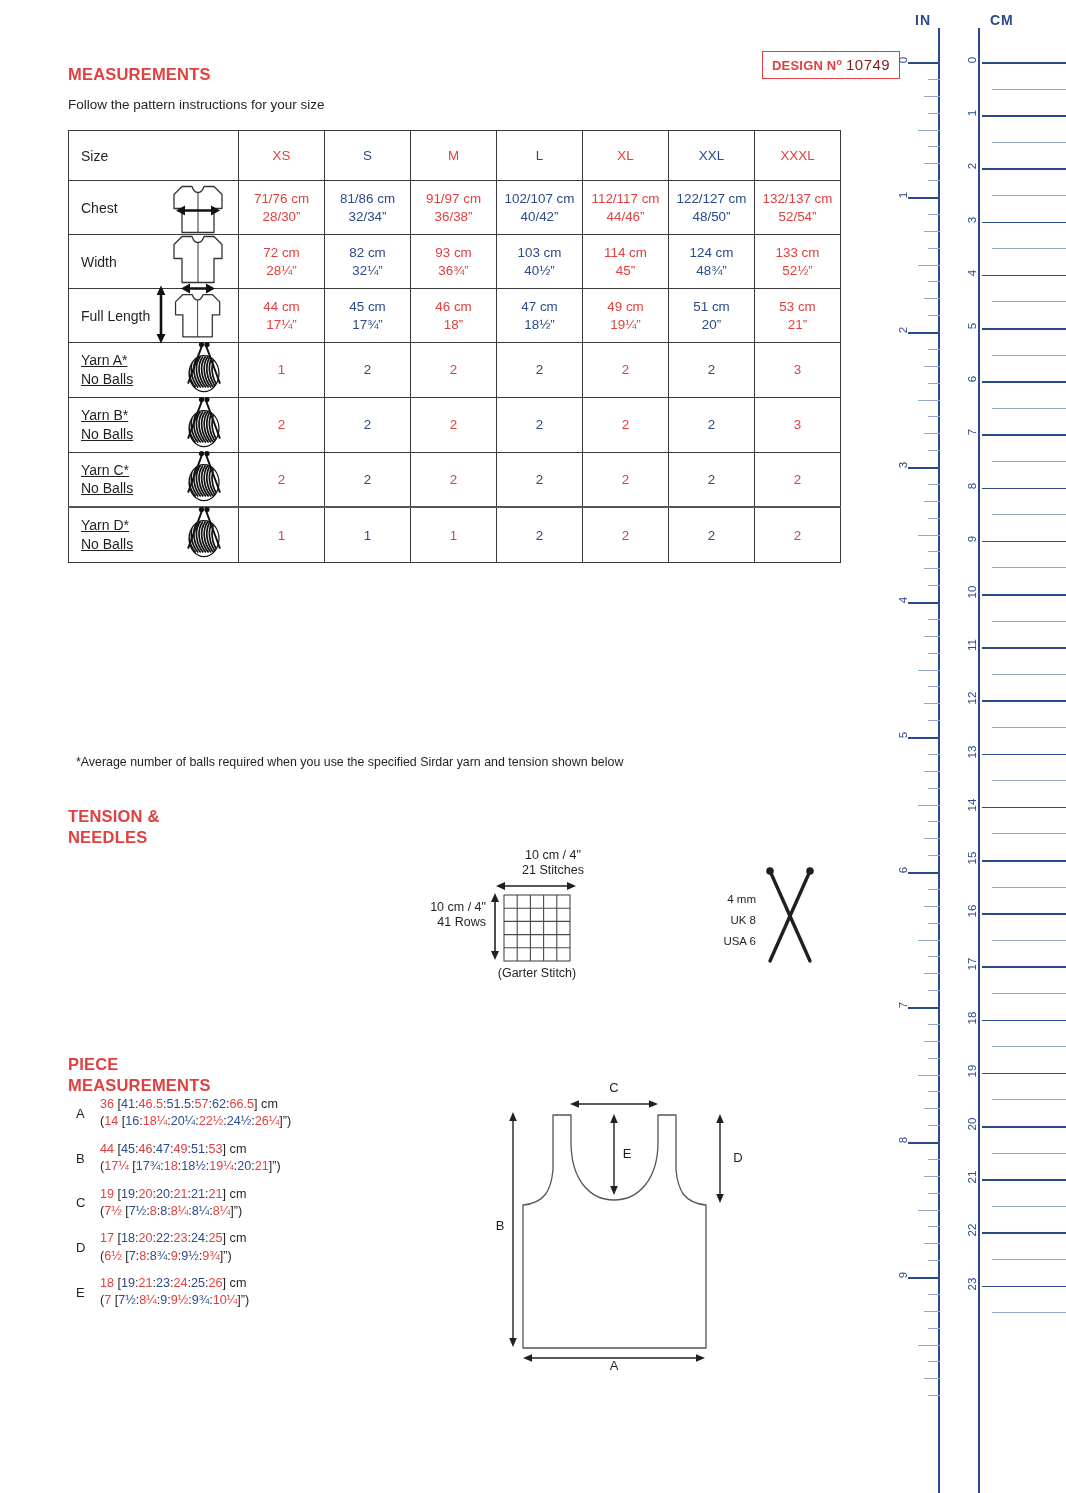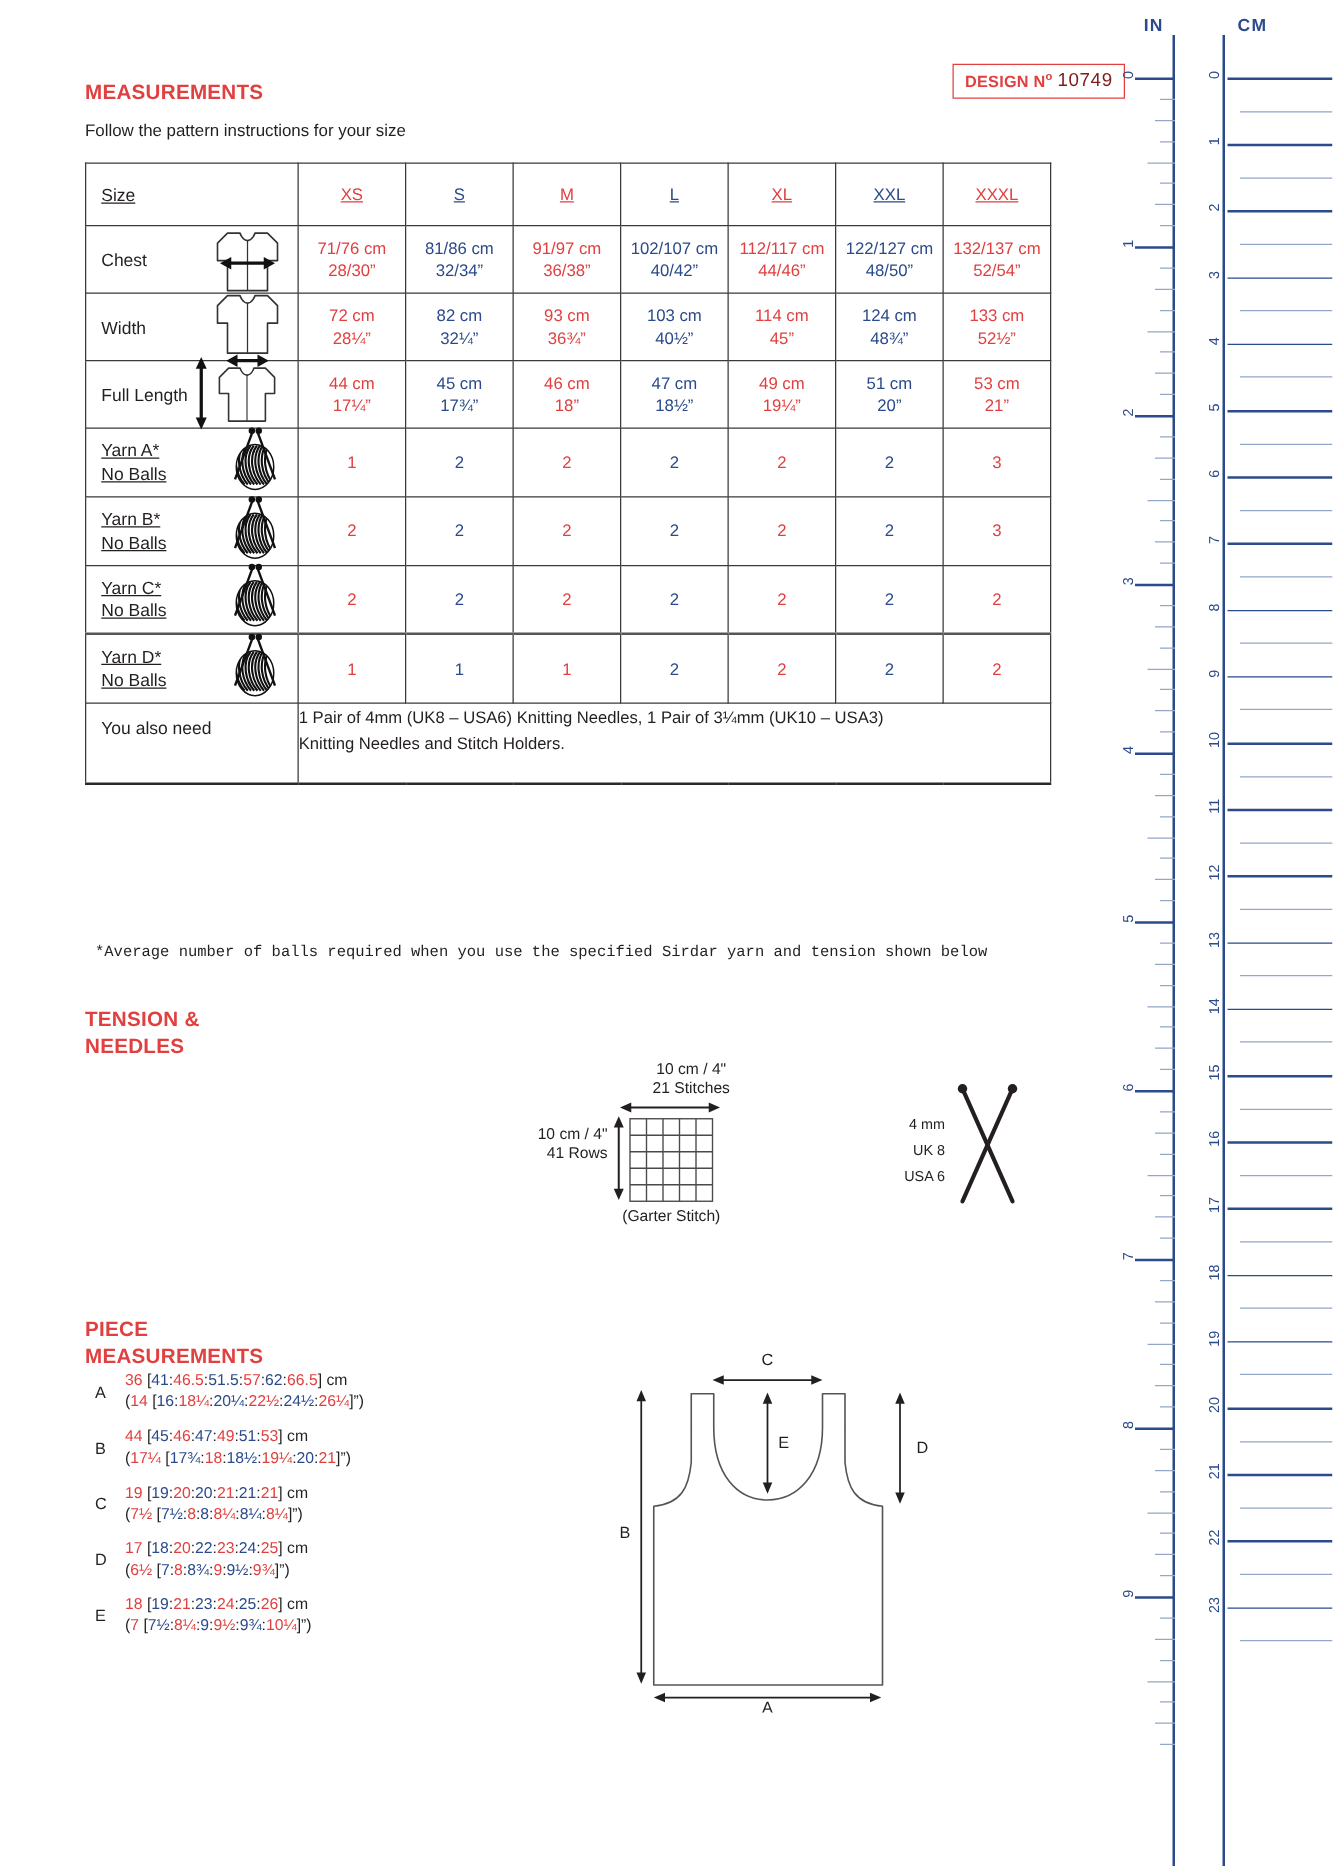--- a/index.html
+++ b/index.html
@@ -39,34 +39,34 @@
     position:absolute; left:0; top:130px;
     width:772px; border-collapse:collapse;
     table-layout:fixed;
     font-size:13px;
   }
   table.meas td { border:1.1px solid #3a3a3a; padding:0; vertical-align:middle; }
   table.meas .lbl-cell { width:170px; padding:8px 0 8px 12px; font-size:14px; position:relative; }
   table.meas .val { text-align:center; line-height:1.28; padding:7px 2px; font-size:13.4px; }
   .c-red { color:#e0403f; }
   .c-blue { color:#2b4a8b; }
-  .hdr td { height:50px;text-decoration:underline; }
+  .hdr td { height:50px; }
   .hdr .val { font-size:14.5px; }
   .rowtall .val { height:54px; }
   .note-row td { text-align:center; font-size:13.5px; padding:6px 0; }
   .ballrow .val { font-size:14px; }
   .ballrow .lbl-cell { line-height:1.35;text-decoration:underline; }
   .yarnblock td { font-size:13.3px; line-height:1.58; vertical-align:top; padding:10px 10px 8px 12px; }
   .yarnblock .lbl-cell { vertical-align:top; padding-top:10px; }
   .thickline { border-bottom:2.2px solid #555 !important; }
   .outer-bottom { border-bottom:2.2px solid #2a2a2a !important; }
 
   .icon-slot { position:absolute; right:8px; top:50%; transform:translateY(-50%); }
 
-  .footnote { position:absolute; left:8px; top:755px; font-size:12.4px;font-family:Liberation Mono, monospace; }
+  .footnote { position:absolute; left:8px; top:755px; font-size:12.4px; }
 
   #tension-title { position:absolute; left:0; top:806px; }
 
   .tension-wrap { position:absolute; left:290px; top:843px; width:520px; height:140px; }
 
   #piece-title { position:absolute; left:0; top:1054px; }
 
   .pm-list { position:absolute; left:8px; top:1096px; width:340px; }
   .pm-item { display:flex; align-items:center; margin-bottom:10px; }
   .pm-letter { width:24px; font-size:13px; color:#231f20; flex:0 0 24px; }
@@ -315,24 +315,20 @@
     <circle cx="21.5" cy="5" r="2.6" fill="#111"></circle>
     <circle cx="27" cy="5" r="2.6" fill="#111"></circle>
   </svg></span></td>
             <td class="val c-red">1</td>
             <td class="val c-blue">1</td>
             <td class="val c-red">1</td>
             <td class="val c-blue">2</td>
             <td class="val c-red">2</td>
             <td class="val c-blue">2</td>
             <td class="val c-red">2</td>
-          </tr>
-          <tr class="yarnblock">
-  <td class="lbl-cell outer-bottom">You also need</td>
-  <td colspan="7" class="outer-bottom">1 Pair of 4mm (UK8 – USA6) Knitting Needles, 1 Pair of 3¼mm (UK10 – USA3)<br>Knitting Needles and Stitch Holders.<br>&nbsp;</td>
           </tr>
         </tbody>
     </table>
 
     <div class="footnote">*Average number of balls required when you use the specified Sirdar yarn and tension shown below</div>
 
     <div class="section-title" id="tension-title">
       <span>TENSION &amp;</span><br>
       <span>NEEDLES</span>
     </div>

